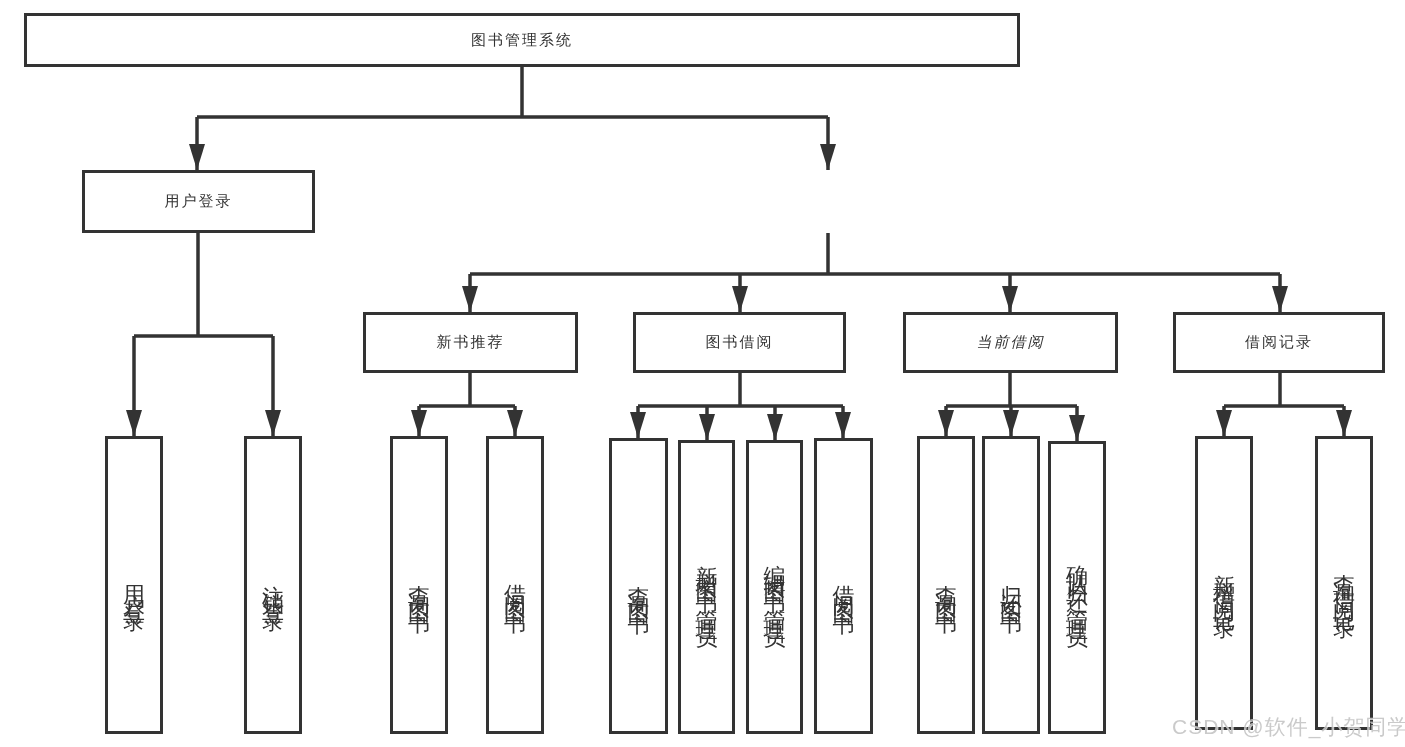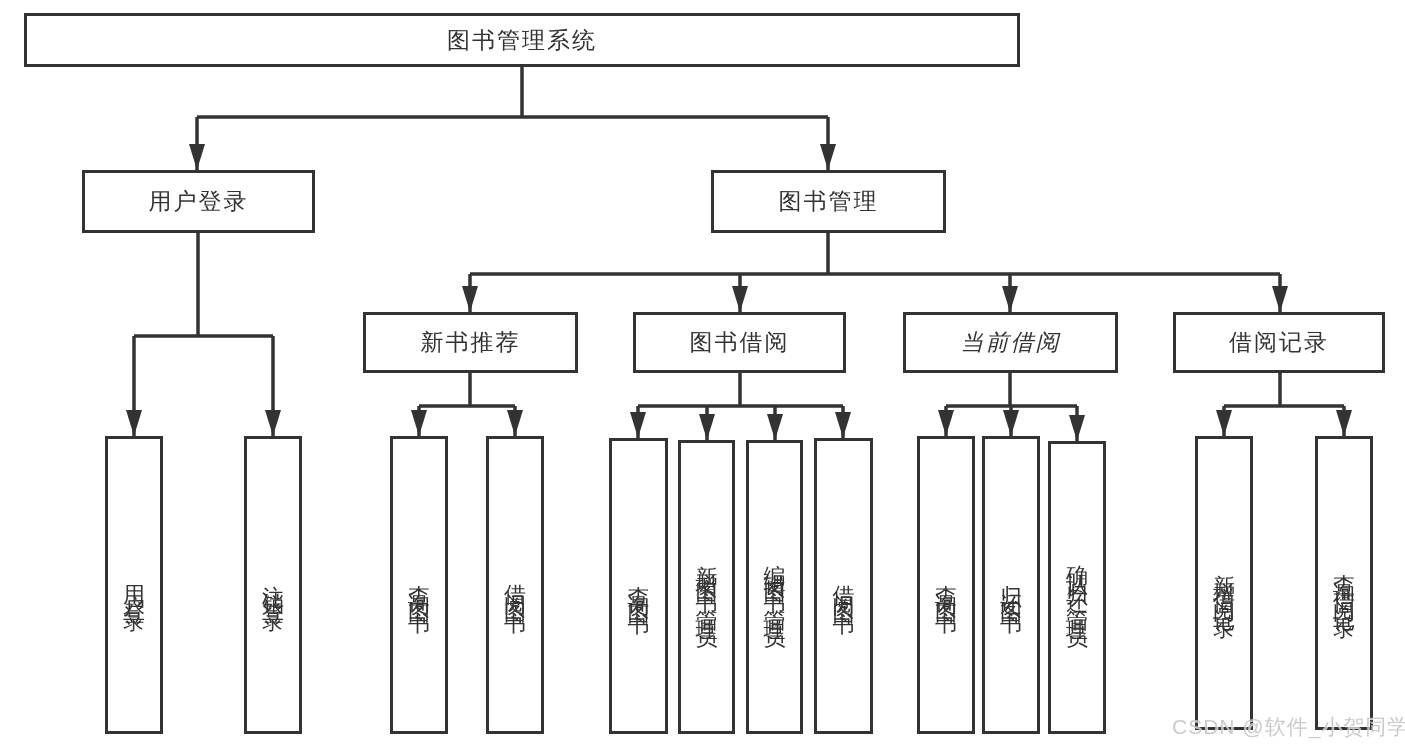--- a/index.html
+++ b/index.html
@@ -24,21 +24,21 @@
   .arrowhead{fill:var(--line);}
   .node{
     position:absolute;
     background:var(--box-fill);
     border:3px solid var(--line);
     display:flex;
     align-items:center;
     justify-content:center;
     z-index:2;
   }
-  .hbox{font-size:23px;letter-spacing:2px;white-space:nowrap;}
+  .hbox{font-size:15px;letter-spacing:2px;white-space:nowrap;}
   .vbox span{
     writing-mode:vertical-rl;
     letter-spacing:9px;
     font-size:22px;
     line-height:1;
     display:inline-block;
   }
   .watermark{
     position:absolute;
     left:1172px;
@@ -96,21 +96,20 @@
     <line class="edge" x1="1011" y1="406" x2="1011" y2="436" marker-end="url(#arw)"></line>
     <line class="edge" x1="1077" y1="406" x2="1077" y2="441" marker-end="url(#arw)"></line>
 
     <line class="edge" x1="1224" y1="406" x2="1224" y2="436" marker-end="url(#arw)"></line>
     <line class="edge" x1="1344" y1="406" x2="1344" y2="436" marker-end="url(#arw)"></line>
   </svg>
 
   <div class="node hbox" style="left:24px;top:13px;width:996px;height:54px;">图书管理系统</div>
 
   <div class="node hbox" style="left:82px;top:170px;width:233px;height:63px;">用户登录</div>
-  <div class="node hbox" style="left:711px;top:170px;width:235px;height:63px;">图书管理</div>
 
   <div class="node hbox" style="left:363px;top:312px;width:215px;height:61px;">新书推荐</div>
   <div class="node hbox" style="left:633px;top:312px;width:213px;height:61px;">图书借阅</div>
   <div class="node hbox" style="left:903px;top:312px;width:215px;height:61px;font-style:italic;">当前借阅</div>
   <div class="node hbox" style="left:1173px;top:312px;width:212px;height:61px;">借阅记录</div>
 
   <div class="node vbox" style="left:105px;top:436px;width:58px;height:298px;">
     <span>用户登录</span>
   </div>
   <div class="node vbox" style="left:244px;top:436px;width:58px;height:298px;">

